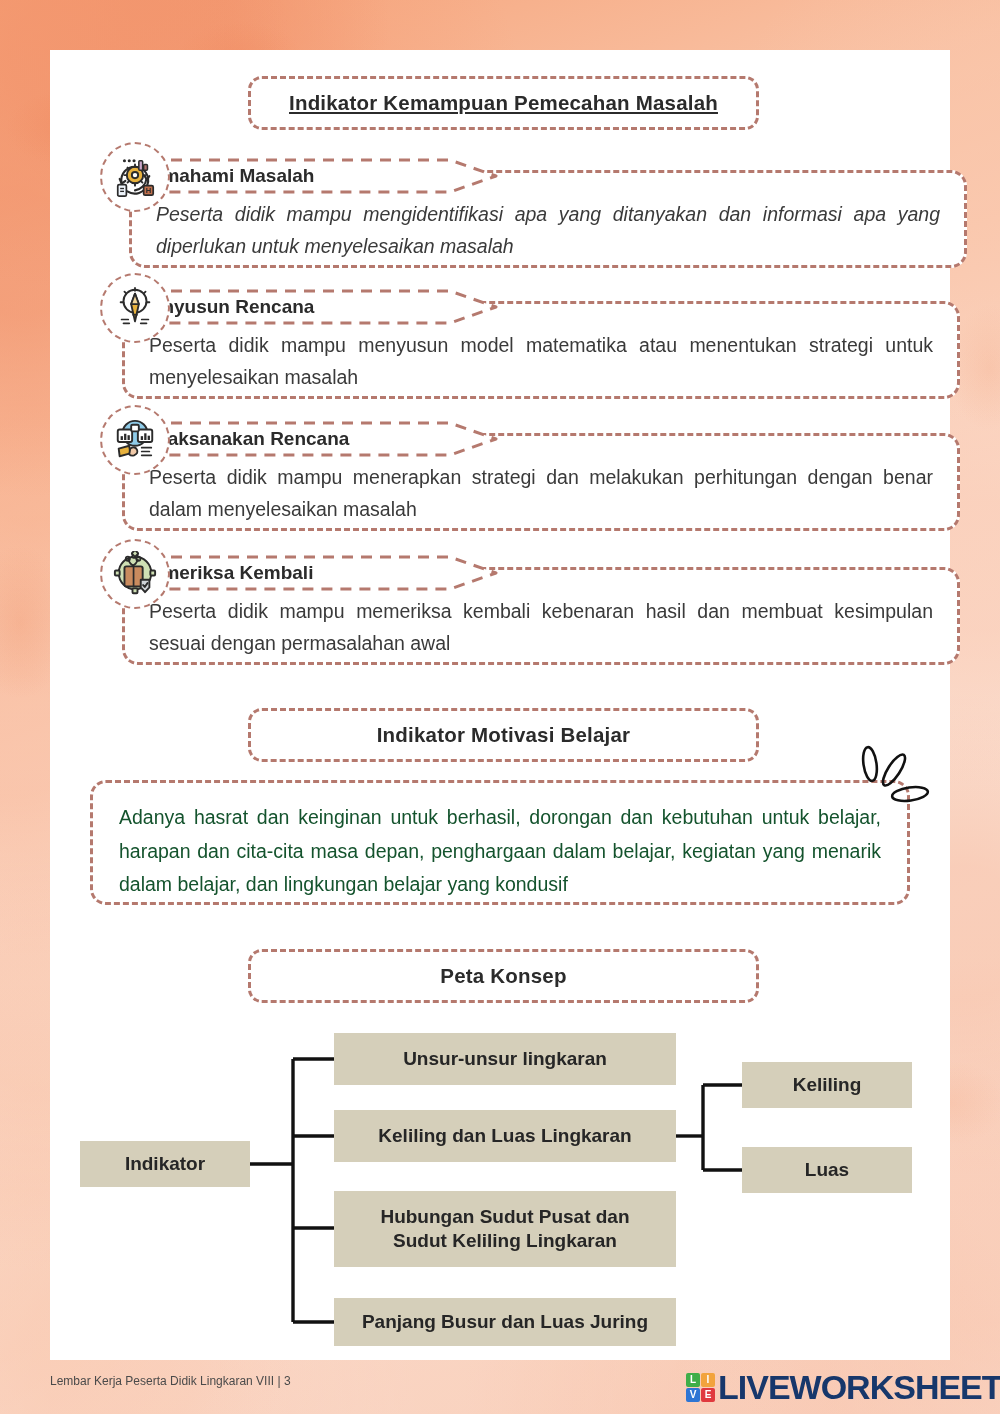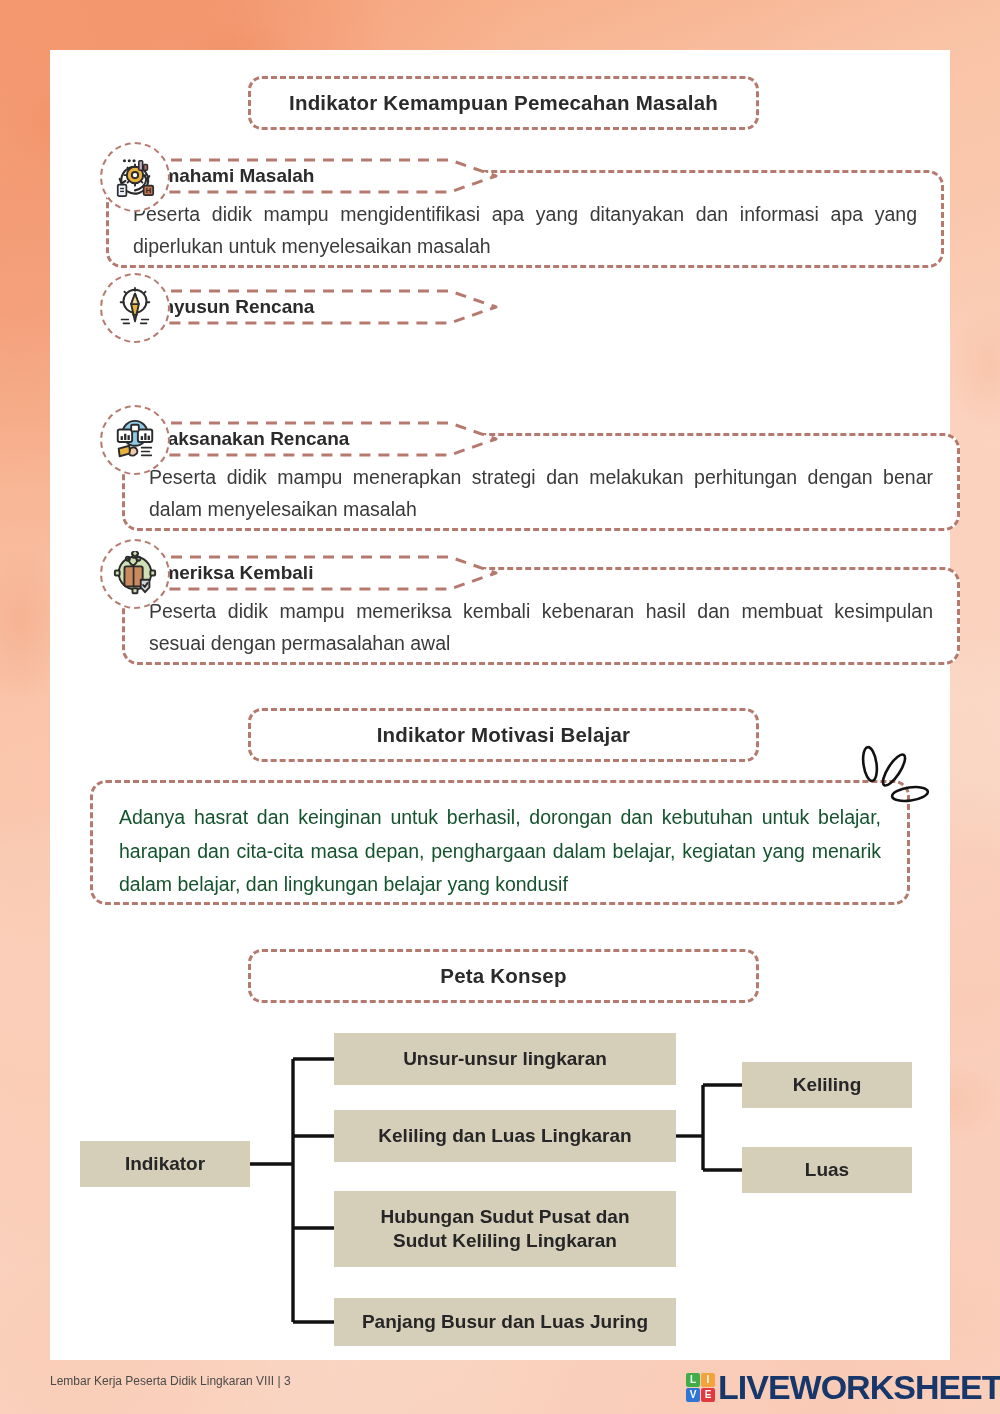--- a/index.html
+++ b/index.html
@@ -80,26 +80,26 @@
   #logoText{font-size:34px;font-weight:bold;color:#17376b;letter-spacing:-1px;line-height:1;}
 </style>
 </head>
 <body>
 
 <div id="bg"></div>
 <div id="panel"></div>
 
 <div id="content">
 
-  <div class="banner" style="left:248px;top:76px;width:505px;height:48px;font-size:20.5px;">
+  <div class="banner" style="left:248px;top:76px;width:505px;height:48px;font-size:20.5px;text-decoration:underline;">
     <span>Indikator Kemampuan Pemecahan Masalah</span>
   </div>
 
   <div class="row" style="left:50px;top:142px;width:860px;height:128px;">
-    <div class="body" style="left:56px;top:28px;width:838px;height:98px;">
+    <div class="body" style="left:79px;top:28px;width:838px;height:98px;font-style:italic;">
       <span>Peserta didik mampu mengidentifikasi apa yang ditanyakan dan informasi apa yang diperlukan untuk menyelesaikan masalah</span>
     </div>
     <div class="tab" style="left:60px;top:14px;width:390px;">
       <svg class="tabbox" viewBox="0 0 390 40" preserveAspectRatio="none">
         <path d="M4 4 H340 L386 20 L340 36 H4 Z" fill="#fff" stroke="#b5796e" stroke-width="3" stroke-dasharray="11 8" stroke-linejoin="round"></path>
       </svg>
       <span class="lbl">Memahami Masalah</span>
     </div>
     <div class="iconwrap" style="left:50px;top:0px;">
       <svg viewBox="0 0 48 48">
@@ -129,20 +129,23 @@
         <rect x="6" y="32" width="9" height="12" rx="1.5" fill="#eef4fb" stroke="#2b2b2b" stroke-width="1.8"></rect>
         <line x1="8.5" y1="36" x2="12.5" y2="36" stroke="#2b2b2b" stroke-width="1.4"></line>
         <line x1="8.5" y1="39" x2="12.5" y2="39" stroke="#2b2b2b" stroke-width="1.4"></line>
         <rect x="33" y="33" width="10" height="10" rx="1.5" fill="#c1704c" stroke="#2b2b2b" stroke-width="1.8"></rect>
         <text x="38" y="41" font-size="8" font-weight="bold" text-anchor="middle" fill="#2b2b2b" font-family="Liberation Sans, sans-serif">H</text>
       </svg>
     </div>
   </div>
 
   <div class="row" style="left:50px;top:273px;width:860px;height:128px;">
+    <div class="body" style="left:72px;top:28px;width:838px;height:98px;">
+      <span>Peserta didik mampu menyusun model matematika atau menentukan strategi untuk menyelesaikan masalah</span>
+    </div>
     <div class="tab" style="left:60px;top:14px;width:390px;">
       <svg class="tabbox" viewBox="0 0 390 40" preserveAspectRatio="none">
         <path d="M4 4 H340 L386 20 L340 36 H4 Z" fill="#fff" stroke="#b5796e" stroke-width="3" stroke-dasharray="11 8" stroke-linejoin="round"></path>
       </svg>
       <span class="lbl">Menyusun Rencana</span>
     </div>
     <div class="iconwrap" style="left:50px;top:0px;">
       <svg viewBox="0 0 48 48">
         <circle cx="24" cy="17" r="12" fill="none" stroke="#2b2b2b" stroke-width="2"></circle>
         <g stroke="#2b2b2b" stroke-width="1.9" stroke-linecap="round">

